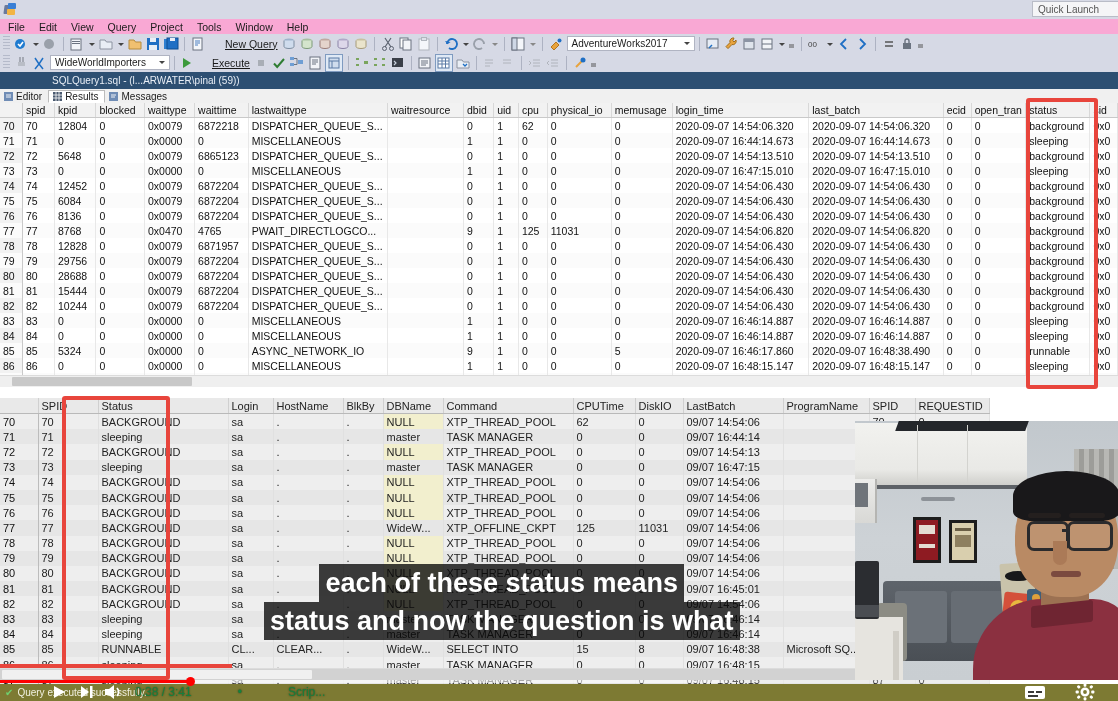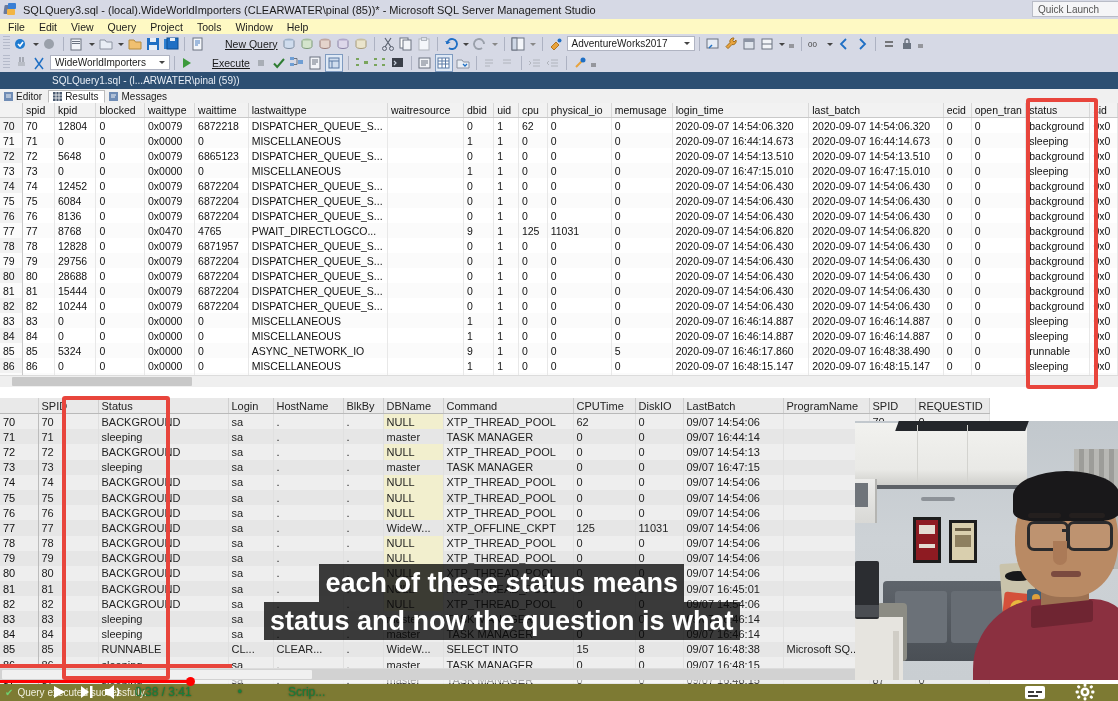--- a/index.html
+++ b/index.html
@@ -23,21 +23,21 @@
   .ssms-logo .c{position:absolute;left:3px;top:6px;width:8px;height:6px;background:#f2b544;border-radius:1px;}
   .quicklaunch{
     position:absolute;right:0px;top:1px;width:86px;height:16px;
     background:#f5f5f7;border:1px solid #b9bcc7;border-right:none;
     font-size:10px;color:#555;display:flex;align-items:center;padding-left:5px;
     box-sizing:border-box;overflow:hidden;white-space:nowrap;
   }
   
   .menubar{
     position:absolute;left:0;top:19px;width:1118px;height:15px;
-    background:#fef9c3;display:flex;align-items:center;font-size:10.5px;color:#1b1b1b;text-align:right;
+    background:#f9a8d4;display:flex;align-items:center;font-size:10.5px;color:#1b1b1b;text-align:right;
   }
   .menubar .mi{padding:0 7px;white-space:nowrap;}
   .menubar .mi:first-child{padding-left:8px;}
   
   .toolbar{
     position:absolute;left:0;width:1118px;height:19px;background:#d6d9e5;
     display:flex;align-items:center;font-size:10.5px;color:#1b1b1b;
   }
   .tb1{top:34px;}
   .tb2{top:53px;}
@@ -190,21 +190,20 @@
 </style>
 </head>
 <body>
 
 <div class="titlebar">
   <span class="ssms-logo">
       <i class="a"></i>
       <i class="b"></i>
       <i class="c"></i>
     </span>
-  <span>SQLQuery3.sql - (local).WideWorldImporters (CLEARWATER\pinal (85))* - Microsoft SQL Server Management Studio</span>
   <div class="quicklaunch">
     <span>Quick Launch</span>
   </div>
 </div>
 
 <div class="menubar">
   <span class="mi">File</span>
   <span class="mi">Edit</span>
   <span class="mi">View</span>
   <span class="mi">Query</span>

